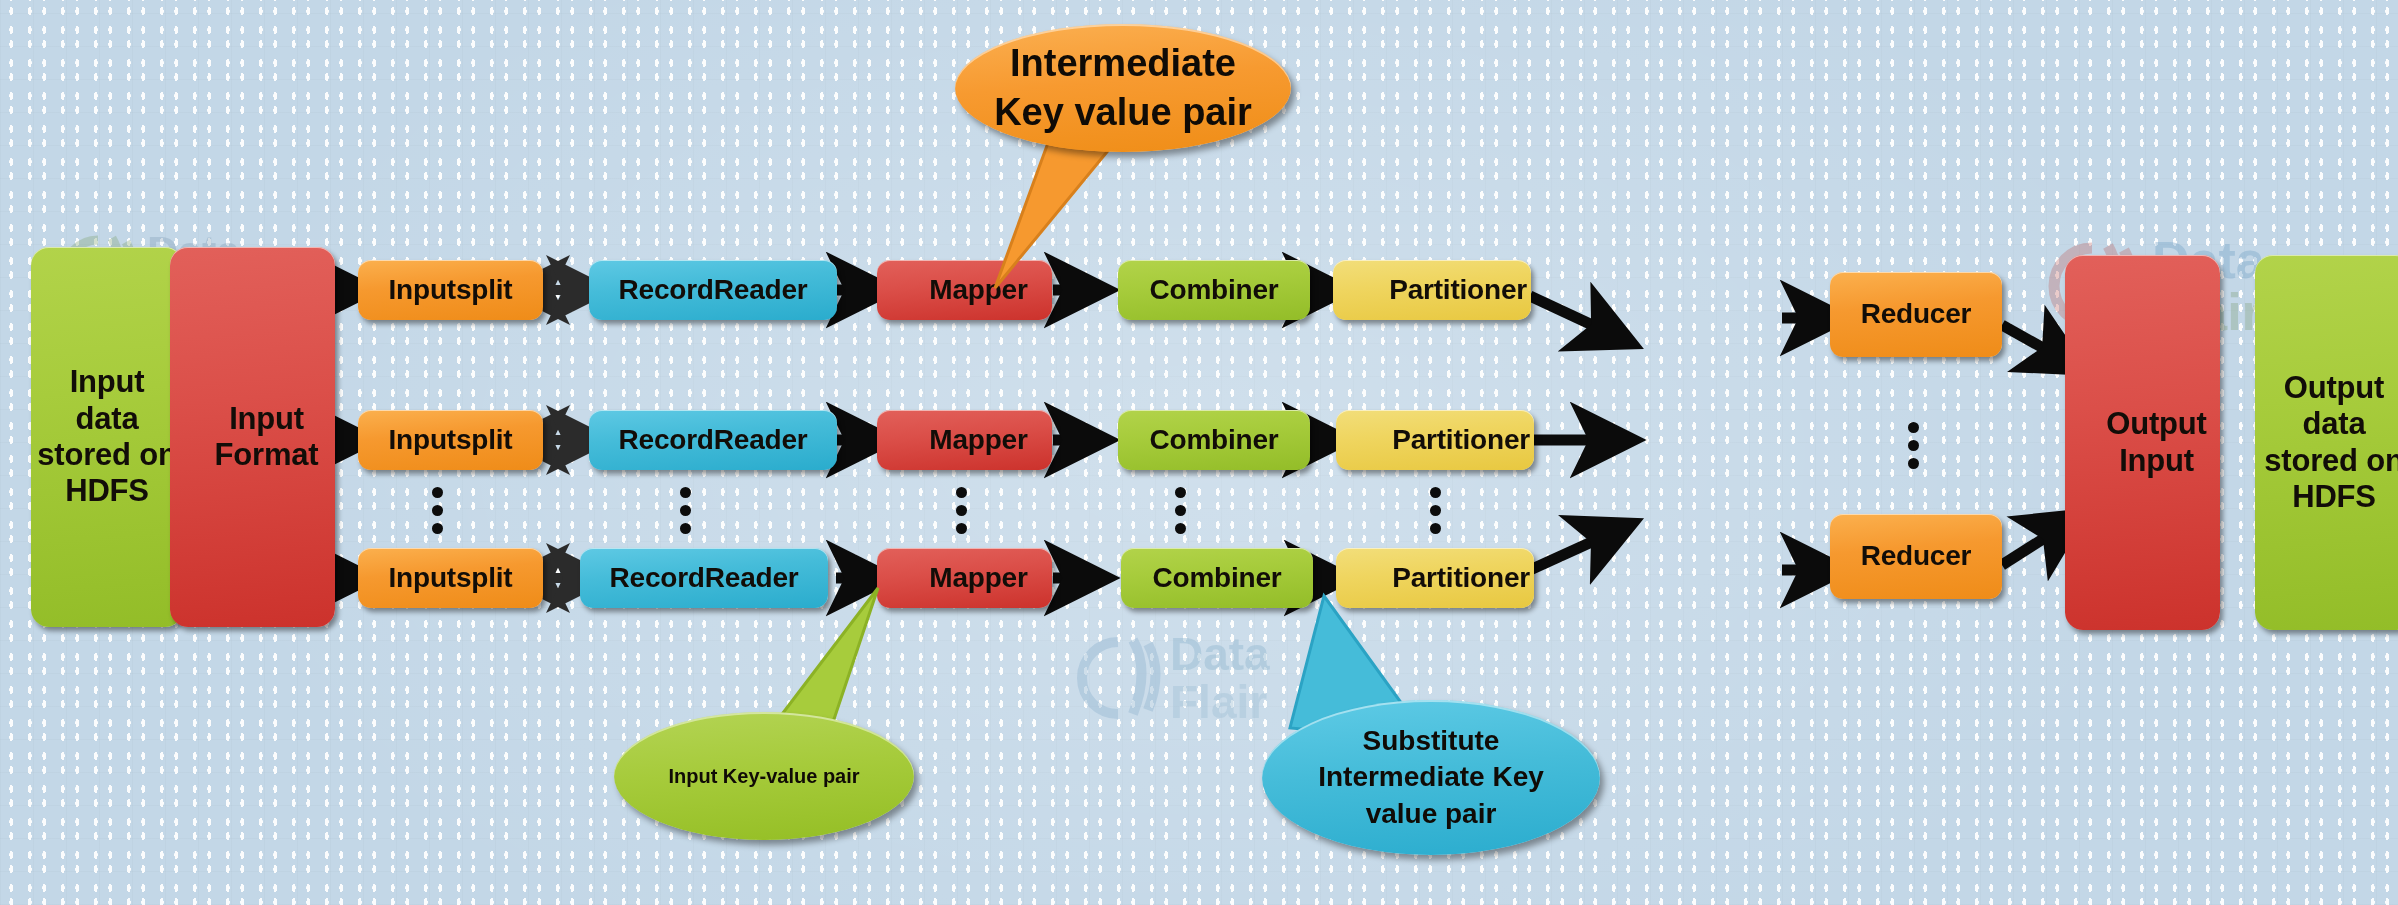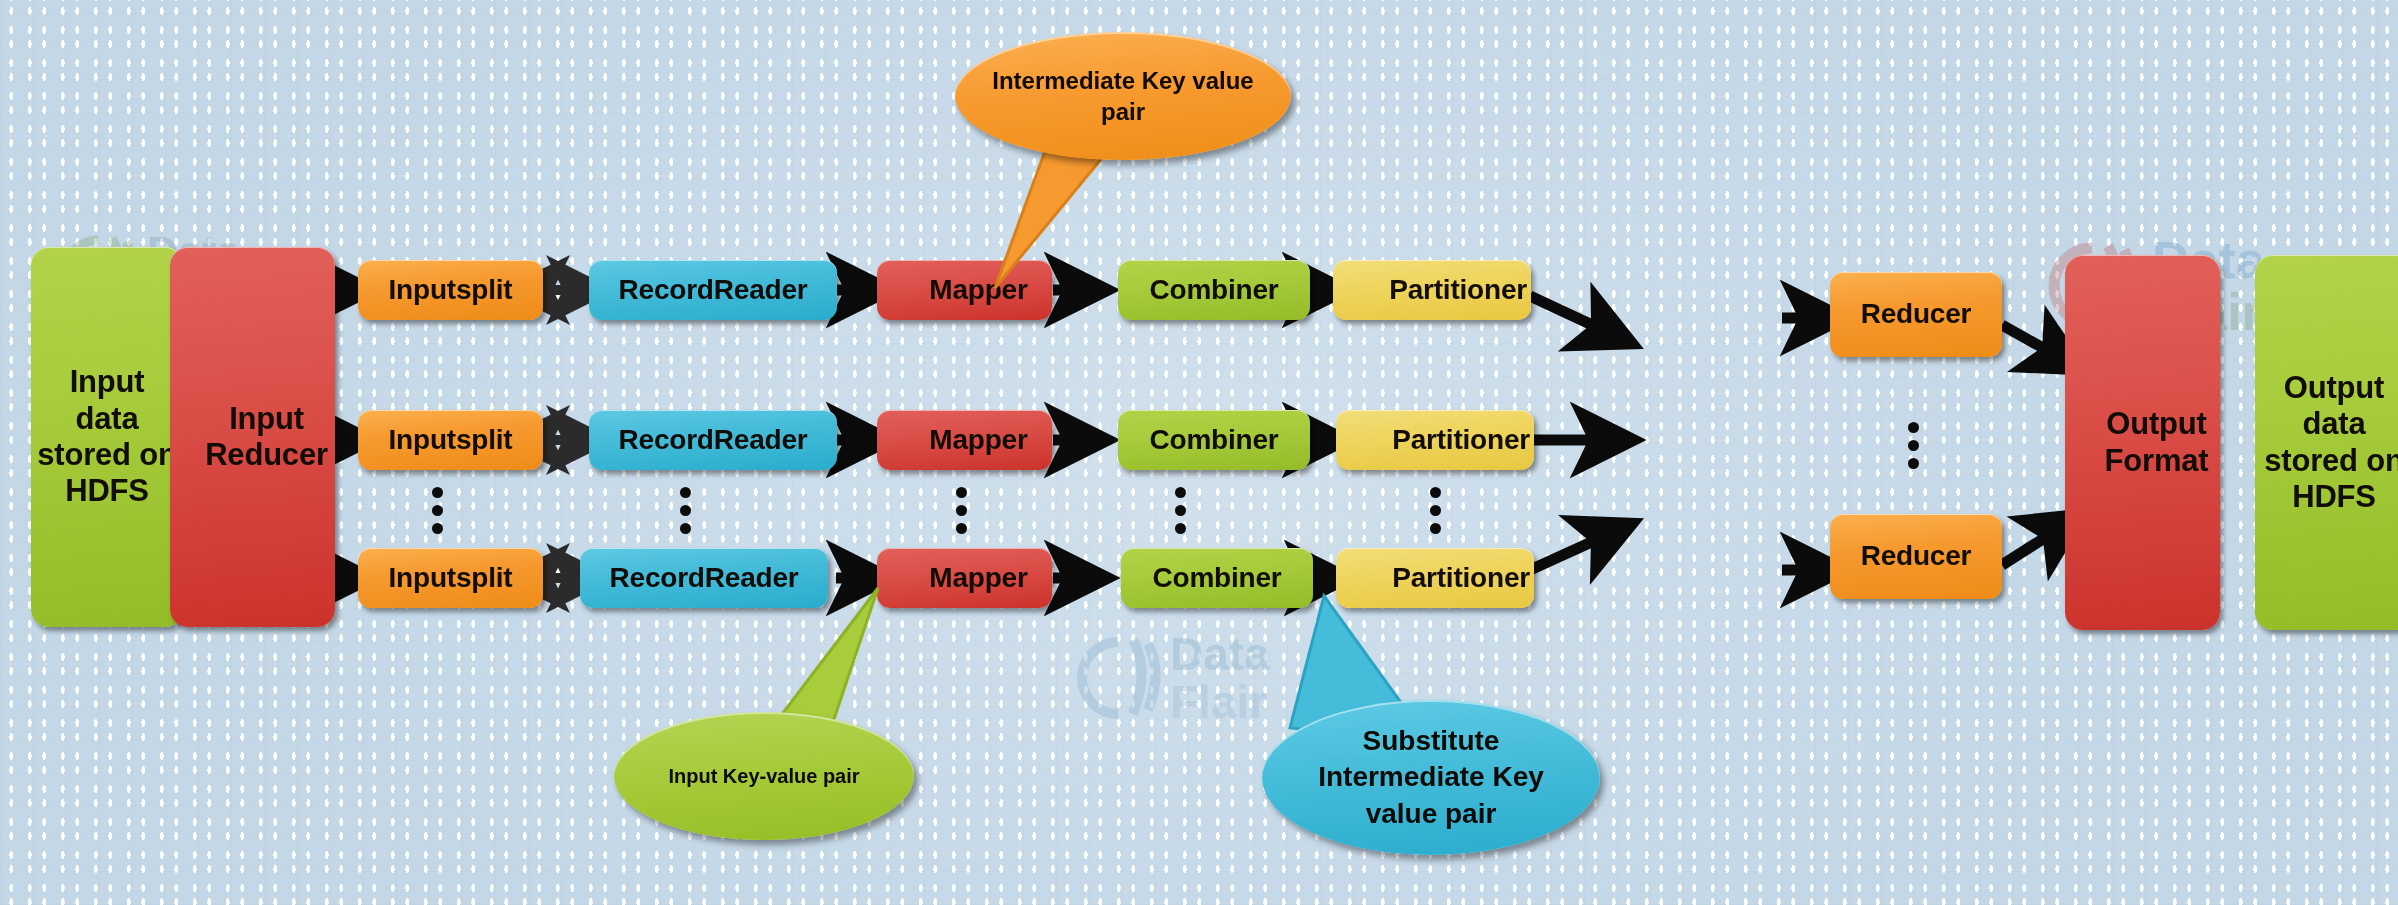--- a/index.html
+++ b/index.html
@@ -175,21 +175,21 @@
       <line x1="544" y1="440" x2="590" y2="440"></line>
       <line x1="544" y1="578" x2="590" y2="578"></line>
     </g>
   </svg>
 
   <div class="node tall c-green" style="left:8px;top:247px;width:152px;height:380px;font-size:31px;">
     <span>Input data stored on HDFS</span>
   </div>
 
   <div class="node tall c-red" style="left:170px;top:247px;width:165px;height:380px;font-size:31px;">
-    <span>Input Reducer</span>
+    <span>Input Format</span>
   </div>
 
   <div class="node c-orange" style="left:358px;top:260px;width:185px;height:60px;font-size:28px;">
     <span>Inputsplit</span>
   </div>
   <div class="node c-orange" style="left:358px;top:410px;width:185px;height:60px;font-size:28px;">
     <span>Inputsplit</span>
   </div>
   <div class="node c-orange" style="left:358px;top:548px;width:185px;height:60px;font-size:28px;">
     <span>Inputsplit</span>
@@ -267,32 +267,32 @@
   <div class="node c-orange" style="left:1830px;top:514px;width:172px;height:85px;font-size:28px;">
     <span>Reducer</span>
   </div>
   <div class="dots" style="left:1908px;top:422px;">
     <i></i>
       <i></i>
       <i></i>
   </div>
 
   <div class="node tall c-red" style="left:2065px;top:255px;width:155px;height:375px;font-size:31px;">
-    <span>Output Format</span>
+    <span>Output Input</span>
   </div>
 
   <div class="node tall c-green" style="left:2232px;top:255px;width:158px;height:375px;font-size:31px;">
     <span>Output data stored on HDFS</span>
   </div>
 
   <div class="callout">
     <svg class="tail" style="left:940px;top:100px;" width="260" height="200" viewBox="0 0 260 200">
       <path d="M120 10 L185 30 L55 188 Z" fill="#f6992f" stroke="#d8801c" stroke-width="3"></path>
     </svg>
-    <div class="bubble" style="left:955px;top:32px;width:336px;height:128px;font-size:24px;
+    <div class="bubble" style="left:955px;top:24px;width:336px;height:128px;font-size:38px;
                 background:linear-gradient(175deg,#fbb052 0%,#f79a30 45%,#ef8d16 100%);">
       <span style="padding:0 26px;">Intermediate Key value pair</span>
     </div>
   </div>
 
   <div class="callout">
     <svg class="tail" style="left:760px;top:580px;" width="220" height="200" viewBox="0 0 220 200">
       <path d="M118 8 L62 175 L10 150 Z" fill="#a7cc3c" stroke="#8cb225" stroke-width="3"></path>
     </svg>
     <div class="bubble" style="left:614px;top:712px;width:300px;height:128px;font-size:20px;

